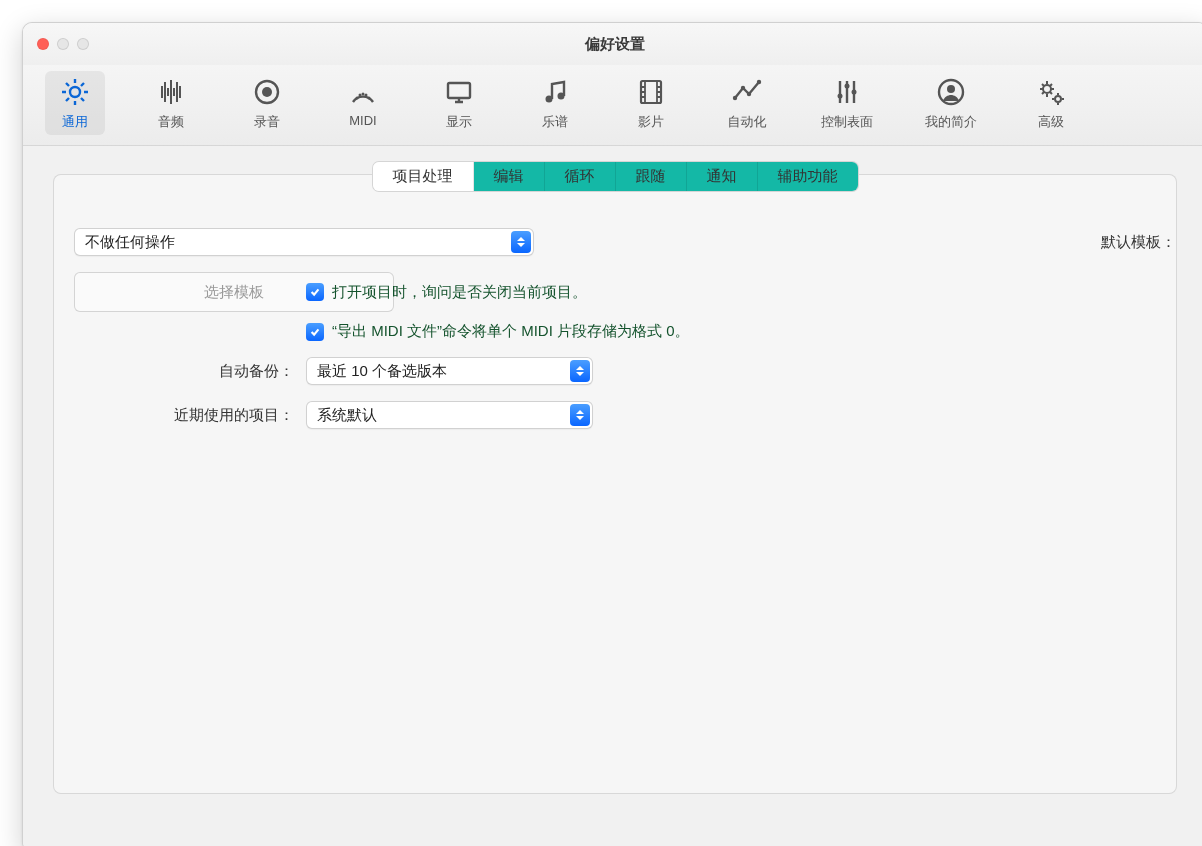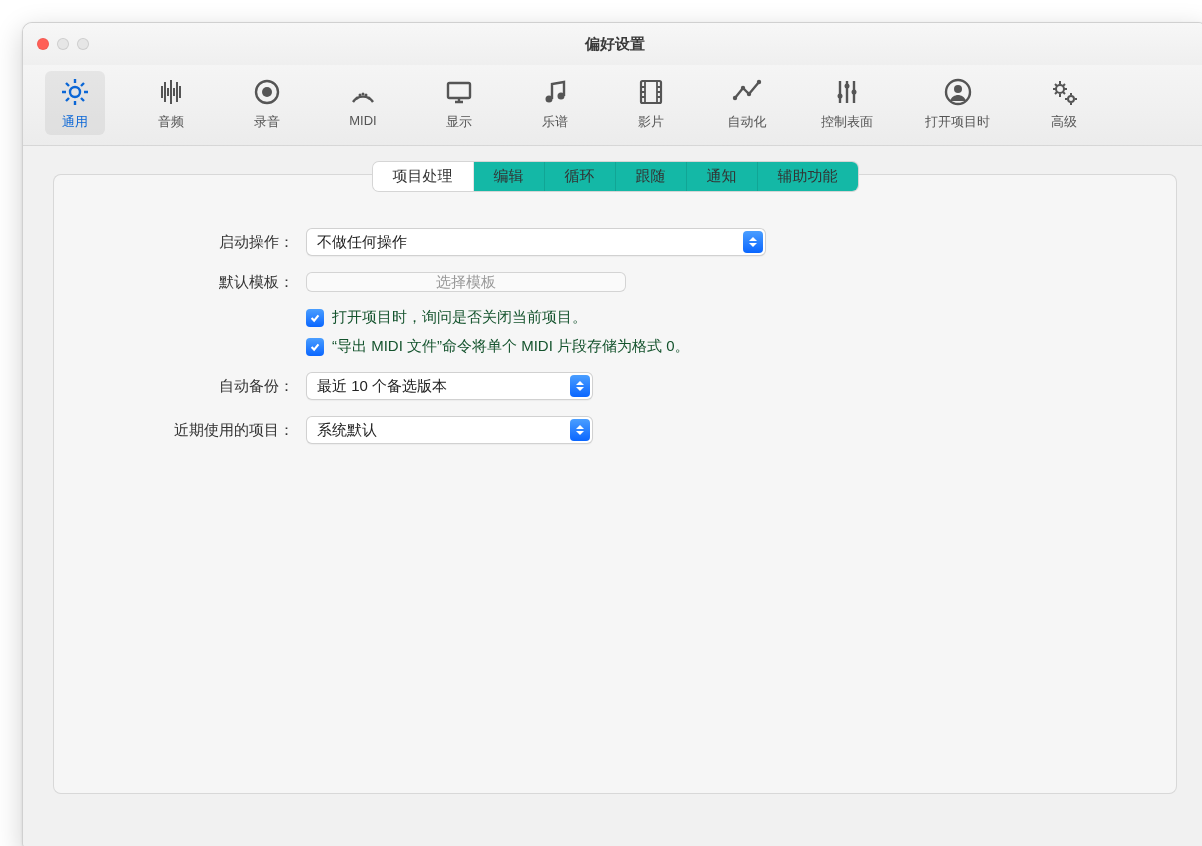--- a/index.html
+++ b/index.html
@@ -123,21 +123,21 @@
       position:absolute; right:2px; top:2px; bottom:2px; width:20px;
       background: linear-gradient(#4a9eff,#0a66ff);
       border-radius:4px; display:flex; flex-direction:column; align-items:center; justify-content:center;
     }
     .select .arrows::before, .select .arrows::after {
       content:""; border-left:4px solid transparent; border-right:4px solid transparent;
     }
     .select .arrows::before { border-bottom:4px solid #fff; margin-bottom:2px; }
     .select .arrows::after { border-top:4px solid #fff; }
     .btn-ghost {
-      width: 320px; height:20px;
+      width: 320px; height:40px;
       border:1px solid rgba(0,0,0,0.15);
       border-radius:6px;
       background:#fafafa;
       color:#999; font-size:15px;
       display:flex; align-items:center; justify-content:center;
     }
     .check-row {
       grid-column: 2;
       display:flex; align-items:center; gap:8px;
       font-size:15px; color:#14532d;
@@ -264,21 +264,21 @@
       <span class="lbl">控制表面</span>
     </div>
     <div class="tool-item">
       <span class="icon">
         <svg viewBox="0 0 32 32">
             <circle cx="16" cy="16" r="12" fill="none" stroke="#555" stroke-width="2.4"></circle>
             <circle cx="16" cy="13" r="4" fill="#555"></circle>
             <path d="M8 25c1-4 5-6 8-6s7 2 8 6" fill="#555"></path>
           </svg>
       </span>
-      <span class="lbl">打开项目时</span>
+      <span class="lbl">我的简介</span>
     </div>
     <div class="tool-item">
       <span class="icon">
         <svg viewBox="0 0 32 32">
             <g fill="none" stroke="#555" stroke-width="2">
               <circle cx="12" cy="13" r="4"></circle>
               <path d="M12 5v3M12 18v3M5 13h3M16 13h3M7 8l2 2M15 16l2 2M17 8l-2 2M9 16l-2 2"></path>
               <circle cx="23" cy="23" r="3"></circle>
               <path d="M23 17v2M23 27v2M17 23h2M27 23h2"></path>
             </g>
@@ -293,21 +293,20 @@
       <div class="subtabs">
         <div class="subtab active">项目处理</div>
         <div class="subtab">编辑</div>
         <div class="subtab">循环</div>
         <div class="subtab">跟随</div>
         <div class="subtab">通知</div>
         <div class="subtab">辅助功能</div>
       </div>
 
       <div class="form">
-        <div class="flabel">启动操作：</div>
         <div class="select w460">
           <span>不做任何操作</span>
           <span class="arrows"></span>
         </div>
 
         <div class="flabel">默认模板：</div>
         <div class="btn-ghost">
           <span>选择模板</span>
         </div>
 

